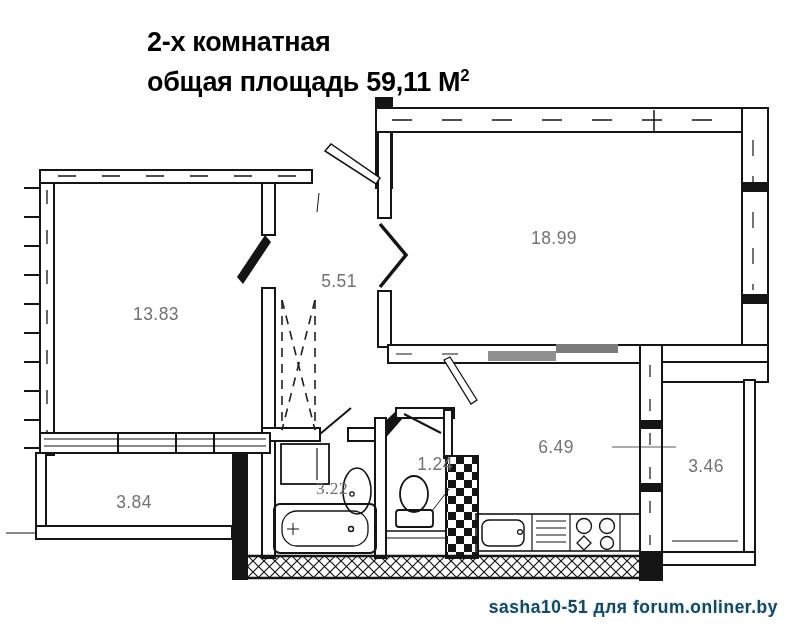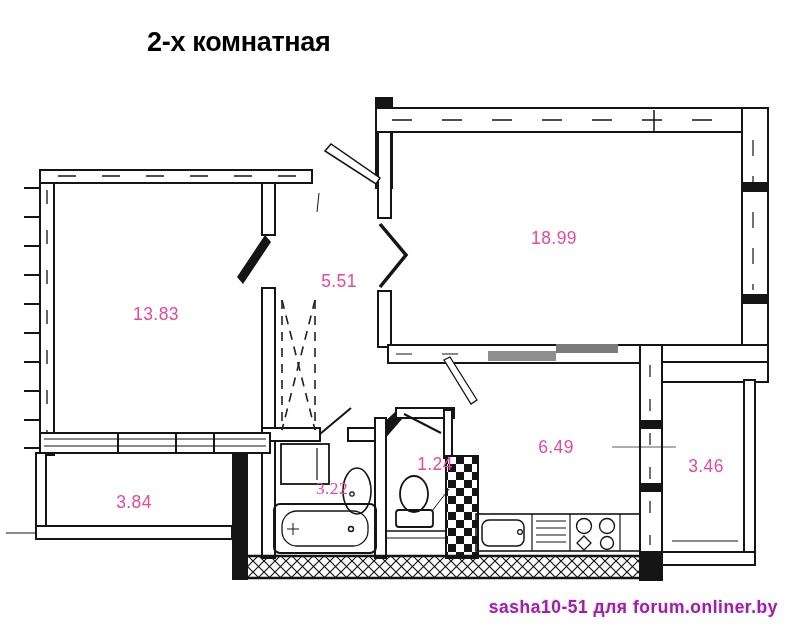--- a/index.html
+++ b/index.html
@@ -4,23 +4,23 @@
 <style>
   html,body{margin:0;padding:0;background:#fff;}
   .page{position:relative;width:800px;height:629px;background:#ffffff;overflow:hidden;
         font-family:"Liberation Sans",sans-serif;}
   .title-block{position:absolute;left:147px;top:25px;color:#000;
 média:none;
         font-weight:700;font-size:27px;line-height:34px;letter-spacing:-0.3px;}
   .title-block sup{font-size:0.62em;vertical-align:super;}
   .plan-svg{position:absolute;left:0;top:0;}
   .room-label{position:absolute;transform:translate(-50%,-50%);
-        font-weight:500;font-size:17.5px;color:#ec4899;letter-spacing:0.4px;white-space:nowrap;}
+        font-weight:500;font-size:17.5px;color:#737373;letter-spacing:0.4px;white-space:nowrap;}
   .watermark{position:absolute;right:22px;top:597px;
-        font-weight:700;font-size:17.5px;letter-spacing:0.5px;color:#a21caf;
+        font-weight:700;font-size:17.5px;letter-spacing:0.5px;color:#0c4a6e;
         text-shadow:1px 1px 0 #ffffff,-1px -1px 0 #e2e2e2,0 0 2px #ffffff;white-space:nowrap;}
 </style>
 </head>
 <body>
 
 <div class="page">
 
   <svg class="plan-svg" width="800" height="629" viewBox="0 0 800 629">
     <defs>
       <pattern id="checker" width="16" height="16" patternUnits="userSpaceOnUse">
@@ -193,20 +193,21 @@
           <circle cx="607" cy="526" r="7.5"></circle>
           <circle cx="607" cy="543" r="6.5"></circle>
           <path d="M584 536 L591 543 L584 550 L577 543 Z" stroke-width="1.3"></path>
         </g>
       </g>
     </g>
   </svg>
 
   <div class="title-block">
     <div>2-х комнатная</div>
+    <div><span>общая площадь 59,11 М</span><sup>2</sup></div>
   </div>
 
   <span class="room-label" style="left:156px;top:314px;">13.83</span>
   <span class="room-label" style="left:339px;top:281px;">5.51</span>
   <span class="room-label" style="left:554px;top:238px;">18.99</span>
   <span class="room-label" style="left:556px;top:447px;">6.49</span>
   <span class="room-label" style="left:706px;top:466px;">3.46</span>
   <span class="room-label" style="left:134px;top:502px;">3.84</span>
   <span class="room-label" style="left:332px;top:488px;font-family:Liberation Serif, serif;">3.22</span>
   <span class="room-label" style="left:416px;top:464px;margin-left:19px;">1.24</span>

